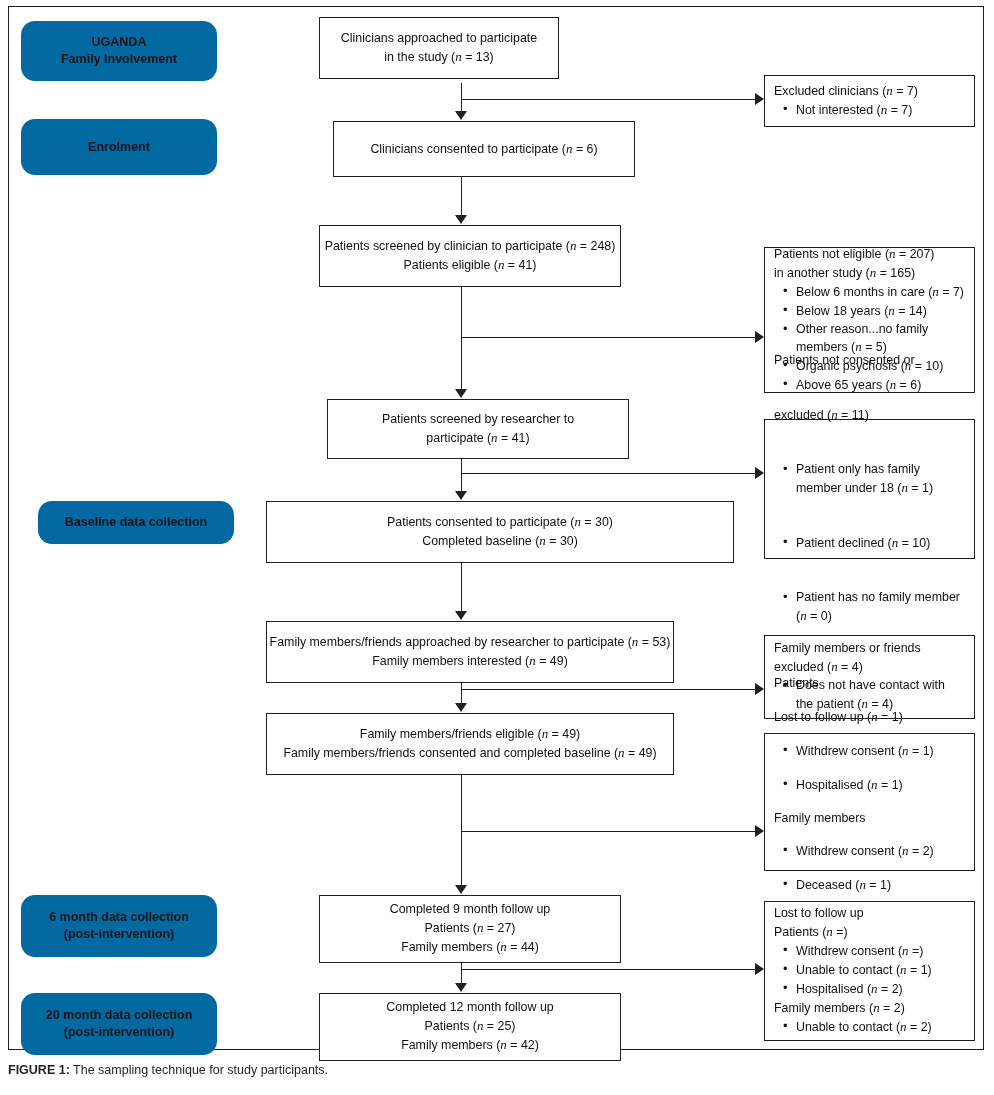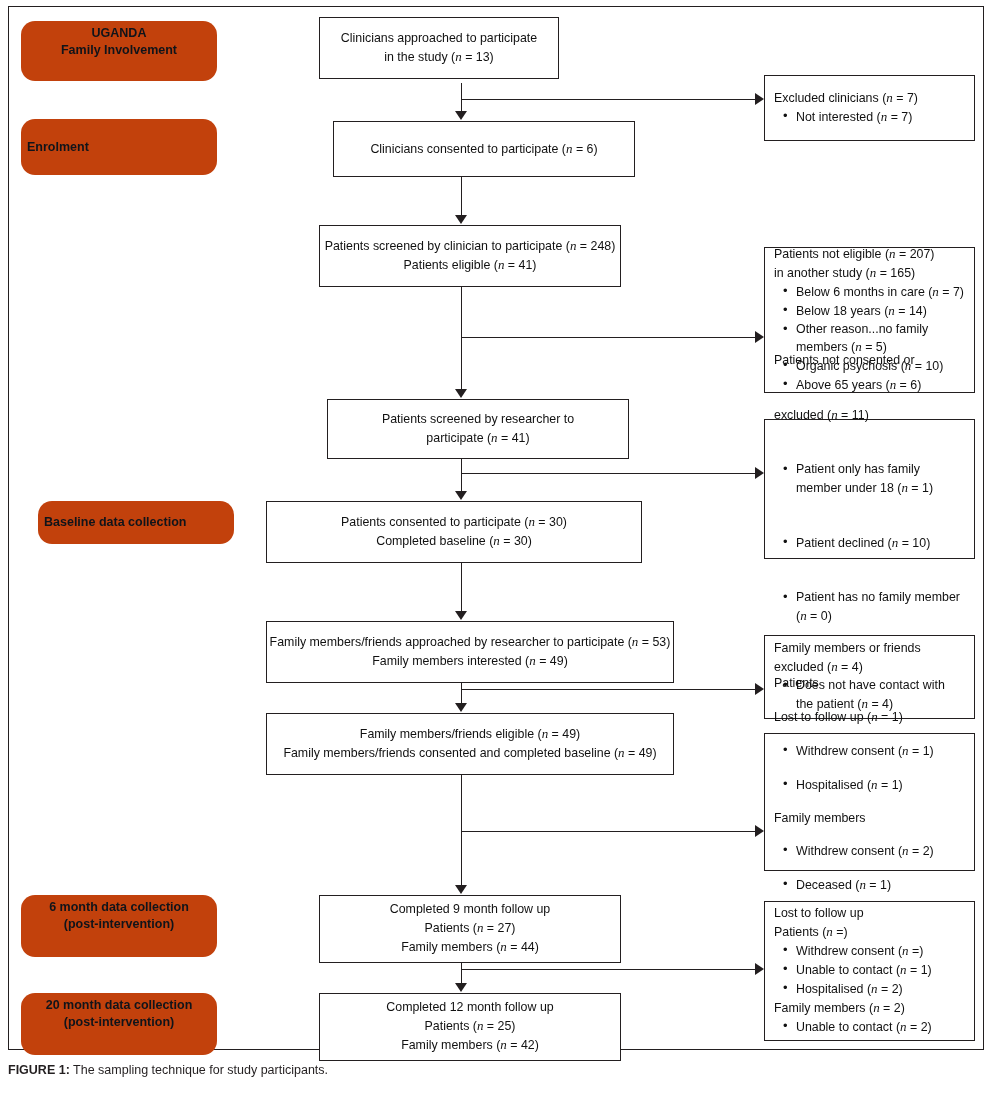--- a/index.html
+++ b/index.html
@@ -1,19 +1,19 @@
 <!DOCTYPE html>
 <html><head>
 <meta charset="utf-8">
 <style>
   html,body{margin:0;padding:0;background:#ffffff;}
   body{font-family:"Liberation Sans",sans-serif;color:#111;}
   #page{position:relative;width:994px;height:1095px;overflow:hidden;background:#fff;}
   #frame{position:absolute;left:8px;top:6px;width:976px;height:1044px;border:1.5px solid #231f20;box-sizing:border-box;background:#fff;}
-  .pill{position:absolute;background:#c2410c;border-radius:14px;display:flex;align-items:center;text-align:center;font-weight:bold;font-size:12.5px;line-height:1.35;color:#10141a;box-sizing:border-box;padding:4px 6px;}
+  .pill{position:absolute;background:#0369a1;border-radius:14px;display:flex;align-items:center;justify-content:center;text-align:center;font-weight:bold;font-size:12.5px;line-height:1.35;color:#10141a;box-sizing:border-box;padding:4px 6px;}
   .box{position:absolute;border:1.2px solid #231f20;background:#fff;box-sizing:border-box;display:flex;flex-direction:column;justify-content:center;}
   .box.center{align-items:center;text-align:center;}
   .box.left{align-items:flex-start;text-align:left;padding:7px 9px;}
   .ln{font-size:12.4px;line-height:1.45;white-space:nowrap;}
   .box.center .ln{padding:0 8px;}
   .bul{font-size:12.4px;line-height:1.45;padding-left:22px;position:relative;white-space:nowrap;}
   .bul:before{content:"\2022";position:absolute;left:9px;top:-1px;font-size:13px;}
   .bul.wrap{white-space:normal;}
   i.n{font-style:italic;font-family:"Liberation Serif",serif;font-size:13px;}
   .vline{position:absolute;background:#231f20;width:1.4px;}
@@ -60,21 +60,21 @@
     <div class="box center" style="left:310px;top:218px;width:302px;height:62px;">
       <div class="ln">Patients screened by clinician to participate (<i class="n">n</i> = 248)</div>
       <div class="ln">Patients eligible (<i class="n">n</i> = 41)</div>
     </div>
 
     <div class="box center" style="left:318px;top:392px;width:302px;height:60px;">
       <div class="ln">Patients screened by researcher to</div>
       <div class="ln">participate (<i class="n">n</i> = 41)</div>
     </div>
 
-    <div class="box center" style="left:257px;top:494px;width:376px;height:62px;text-align:right;">
+    <div class="box center" style="left:257px;top:494px;width:468px;height:62px;text-align:right;">
       <div class="ln">Patients consented to participate (<i class="n">n</i> = 30)</div>
       <div class="ln">Completed baseline (<i class="n">n</i> = 30)</div>
     </div>
 
     <div class="box center" style="left:257px;top:614px;width:408px;height:62px;">
       <div class="ln">Family members/friends approached by researcher to participate (<i class="n">n</i> = 53)</div>
       <div class="ln">Family members interested (<i class="n">n</i> = 49)</div>
     </div>
 
     <div class="box center" style="left:257px;top:706px;width:408px;height:62px;">
@@ -87,21 +87,21 @@
       <div class="ln">Patients (<i class="n">n</i> = 27)</div>
       <div class="ln">Family members (<i class="n">n</i> = 44)</div>
     </div>
 
     <div class="box center" style="left:310px;top:986px;width:302px;height:68px;">
       <div class="ln">Completed 12 month follow up</div>
       <div class="ln">Patients (<i class="n">n</i> = 25)</div>
       <div class="ln">Family members (<i class="n">n</i> = 42)</div>
     </div>
 
-    <div class="box left" style="left:755px;top:68px;width:211px;height:66px;">
+    <div class="box left" style="left:755px;top:68px;width:211px;height:52px;">
       <div class="ln">Excluded clinicians (<i class="n">n</i> = 7)</div>
       <div class="bul">Not interested (<i class="n">n</i> = 7)</div>
     </div>
 
     <div class="box left" style="left:755px;top:240px;width:211px;height:146px;">
       <div class="ln">Patients not eligible (<i class="n">n</i> = 207)</div>
       <div class="ln">in another study (<i class="n">n</i> = 165)</div>
       <div class="bul wrap">Below 6 months in care (<i class="n">n</i> = 7)</div>
       <div class="bul wrap">Below 18 years (<i class="n">n</i> = 14)</div>
       <div class="bul wrap">Other reason...no family members (<i class="n">n</i> = 5)</div>

